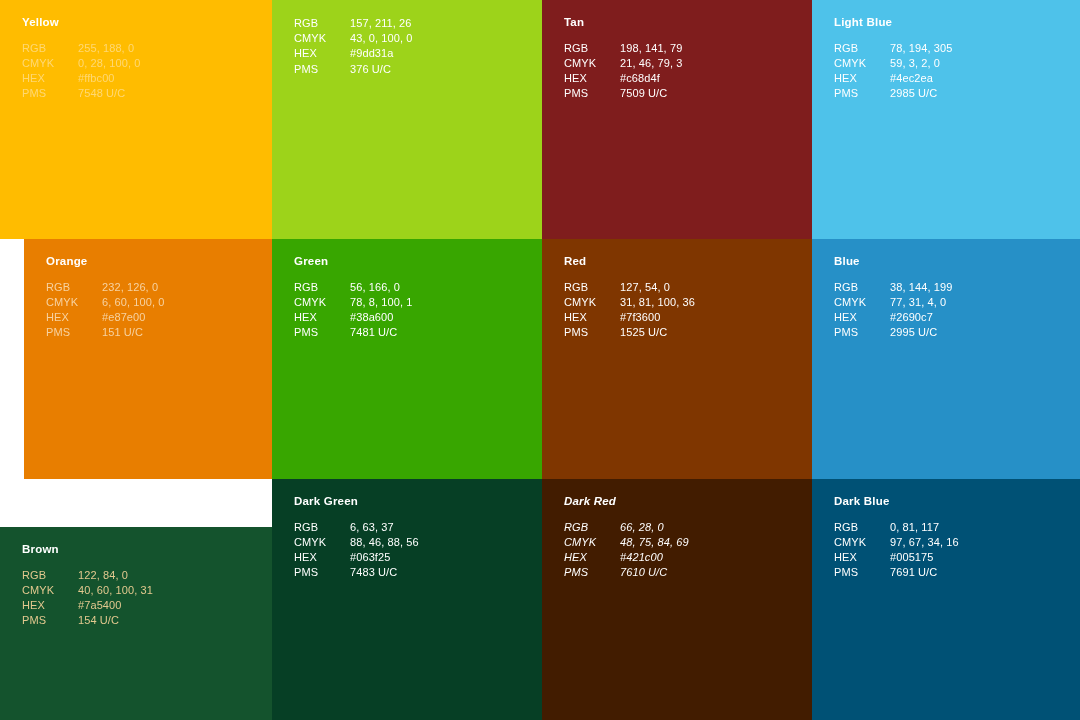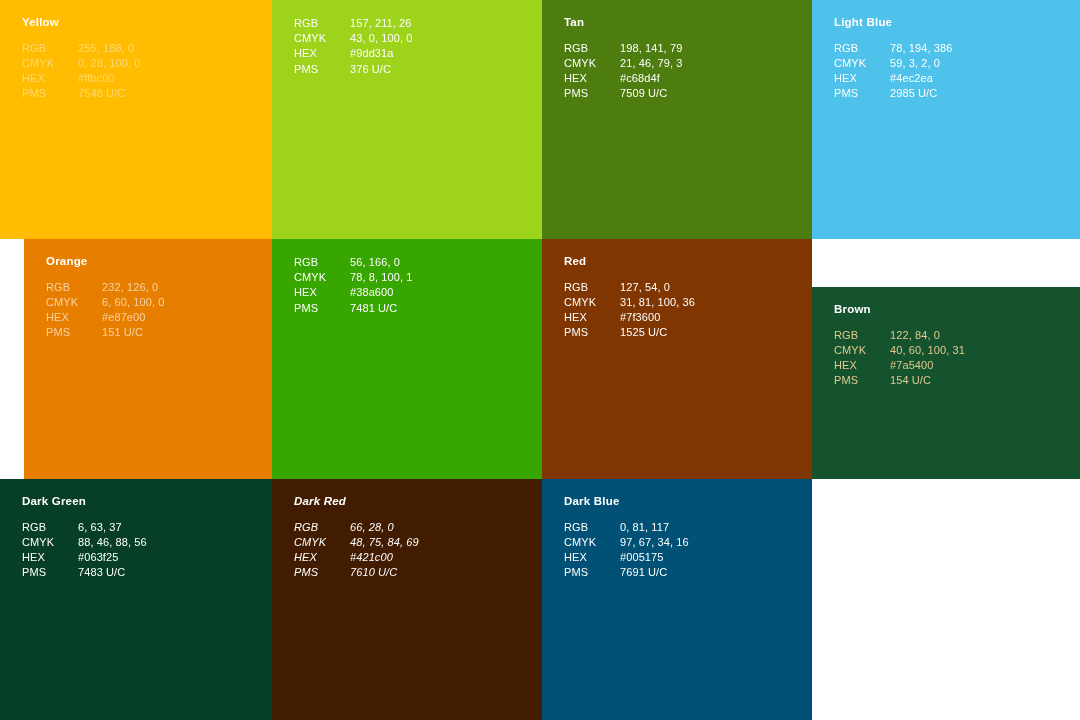--- a/index.html
+++ b/index.html
@@ -109,21 +109,21 @@
             <td class="spec-key">HEX</td>
             <td class="spec-value">#9dd31a</td>
           </tr>
           <tr>
             <td class="spec-key">PMS</td>
             <td class="spec-value">376 U/C</td>
           </tr>
         </tbody>
       </table>
     </div>
-    <div class="swatch text-light" style="background: #4d7c0f;">
+    <div class="swatch text-light" style="background: #7f1d1d;">
       <div class="swatch-name">Tan</div>
       <table class="spec-table">
         <tbody>
           <tr>
             <td class="spec-key">RGB</td>
             <td class="spec-value">198, 141, 79</td>
           </tr>
           <tr>
             <td class="spec-key">CMYK</td>
             <td class="spec-value">21, 46, 79, 3</td>
@@ -138,21 +138,21 @@
           </tr>
         </tbody>
       </table>
     </div>
     <div class="swatch text-light" style="background: rgb(78, 194, 234);">
       <div class="swatch-name">Light Blue</div>
       <table class="spec-table">
         <tbody>
           <tr>
             <td class="spec-key">RGB</td>
-            <td class="spec-value">78, 194, 386</td>
+            <td class="spec-value">78, 194, 305</td>
           </tr>
           <tr>
             <td class="spec-key">CMYK</td>
             <td class="spec-value">59, 3, 2, 0</td>
           </tr>
           <tr>
             <td class="spec-key">HEX</td>
             <td class="spec-value">#4ec2ea</td>
           </tr>
           <tr>
@@ -179,20 +179,21 @@
             <td class="spec-value">#e87e00</td>
           </tr>
           <tr>
             <td class="spec-key">PMS</td>
             <td class="spec-value">151 U/C</td>
           </tr>
         </tbody>
       </table>
     </div>
     <div class="swatch text-light" style="background: rgb(56, 166, 0);">
+      <div class="swatch-name">Green</div>
       <table class="spec-table">
         <tbody>
           <tr>
             <td class="spec-key">RGB</td>
             <td class="spec-value">56, 166, 0</td>
           </tr>
           <tr>
             <td class="spec-key">CMYK</td>
             <td class="spec-value">78, 8, 100, 1</td>
           </tr>
@@ -223,20 +224,43 @@
             <td class="spec-key">HEX</td>
             <td class="spec-value">#7f3600</td>
           </tr>
           <tr>
             <td class="spec-key">PMS</td>
             <td class="spec-value">1525 U/C</td>
           </tr>
         </tbody>
       </table>
     </div>
+    <div class="swatch text-light" style="background: rgb(38, 144, 199);">
+      <div class="swatch-name">Blue</div>
+      <table class="spec-table">
+        <tbody>
+          <tr>
+            <td class="spec-key">RGB</td>
+            <td class="spec-value">38, 144, 199</td>
+          </tr>
+          <tr>
+            <td class="spec-key">CMYK</td>
+            <td class="spec-value">77, 31, 4, 0</td>
+          </tr>
+          <tr>
+            <td class="spec-key">HEX</td>
+            <td class="spec-value">#2690c7</td>
+          </tr>
+          <tr>
+            <td class="spec-key">PMS</td>
+            <td class="spec-value">2995 U/C</td>
+          </tr>
+        </tbody>
+      </table>
+    </div>
     <div class="swatch text-softbrown" style="background: #14532d; margin-top: 48px;">
       <div class="swatch-name">Brown</div>
       <table class="spec-table">
         <tbody>
           <tr>
             <td class="spec-key">RGB</td>
             <td class="spec-value">122, 84, 0</td>
           </tr>
           <tr>
             <td class="spec-key">CMYK</td>

